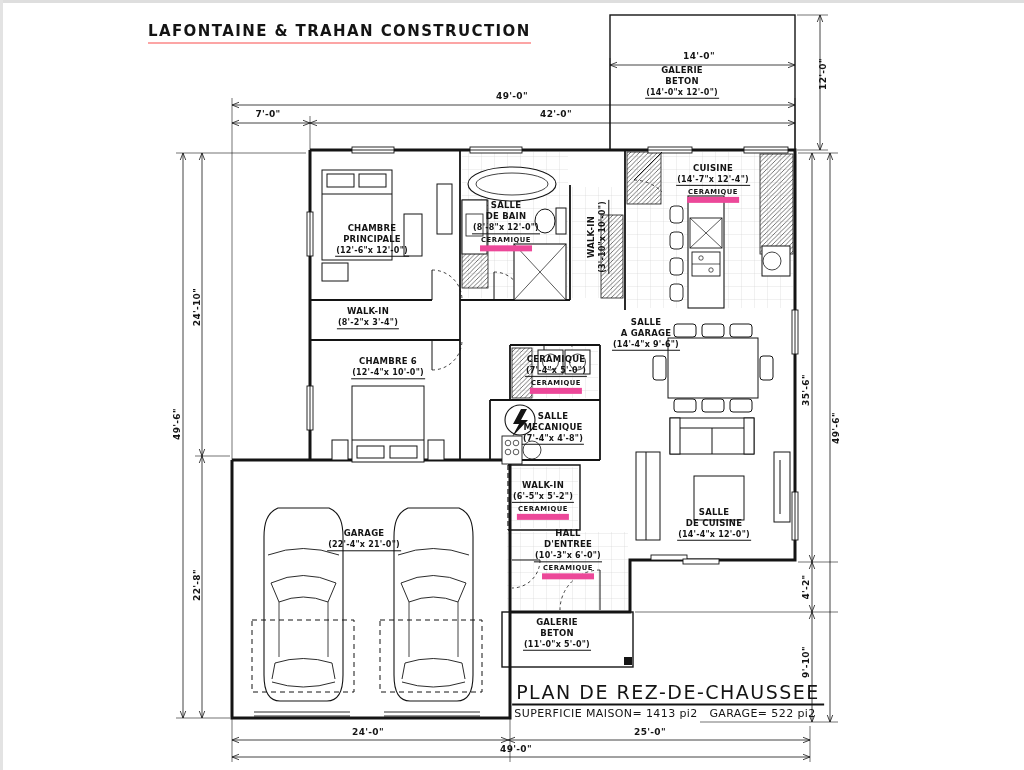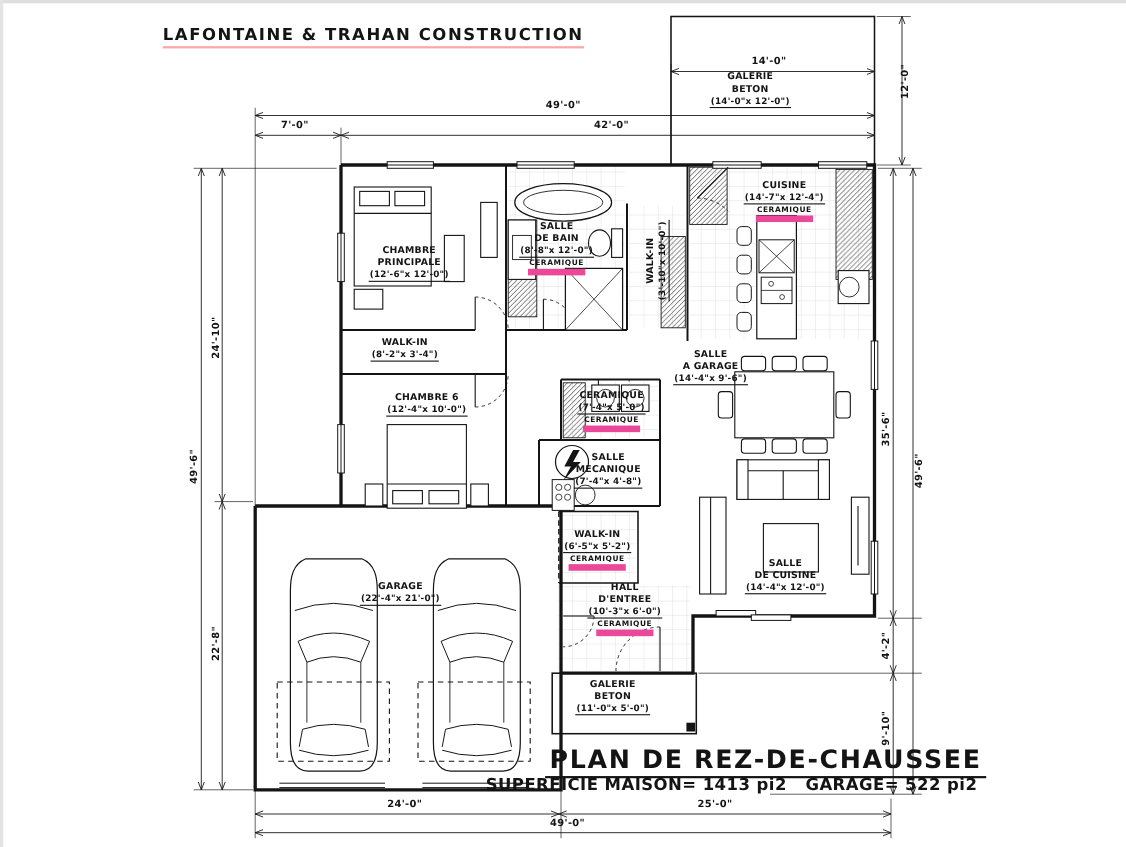--- a/index.html
+++ b/index.html
@@ -10,24 +10,24 @@
   svg{position:absolute;left:0;top:0;}
   .lbl{position:absolute;transform:translate(-50%,-50%);text-align:center;font-weight:bold;
        font-size:8.5px;line-height:1.3;letter-spacing:.2px;white-space:nowrap;}
   .lbl.rot{transform:translate(-50%,-50%) rotate(-90deg);}
   .lbl .dims{font-size:8px;border-bottom:1px solid #141414;display:inline-block;padding:0 1px;}
   .lbl .floor{font-size:6.8px;letter-spacing:.5px;border-bottom:6px solid #ec4899;display:inline-block;padding:0 1px;margin-top:1px;}
   .dim{position:absolute;transform:translate(-50%,-50%);font-size:9px;font-weight:bold;white-space:nowrap;letter-spacing:.3px;}
   .dim.rot{transform:translate(-50%,-50%) rotate(-90deg);}
   .company{position:absolute;left:148px;top:22px;font-size:15px;font-weight:bold;letter-spacing:1.4px;
            border-bottom:2px solid #fca5a5;padding-bottom:2px;white-space:nowrap;}
-  .plan-title{position:absolute;transform:translate(-50%,-50%);left:696px;top:693px;font-size:23px;
-              font-weight:bold;letter-spacing:1.5px;border-bottom:2.5px solid #141414;padding:0 4px 1px;white-space:nowrap;}
-  .plan-sub{position:absolute;transform:translate(-50%,-50%);left:665px;top:713px;font-size:15px;
-            font-weight:bold;letter-spacing:.4px;white-space:nowrap;}
+  .plan-title{position:absolute;transform:translate(-50%,-50%);left:668px;top:693px;font-size:19px;
+              font-weight:normal;letter-spacing:1.5px;border-bottom:2.5px solid #141414;padding:0 4px 1px;white-space:nowrap;}
+  .plan-sub{position:absolute;transform:translate(-50%,-50%);left:665px;top:713px;font-size:11px;
+            font-weight:normal;letter-spacing:.4px;white-space:nowrap;}
 </style>
 </head>
 <body>
 
 <div class="canvas">
   <div class="edge-top"></div>
   <div class="edge-left"></div>
 
   <svg width="1024" height="770" viewBox="0 0 1024 770">
     <defs>

